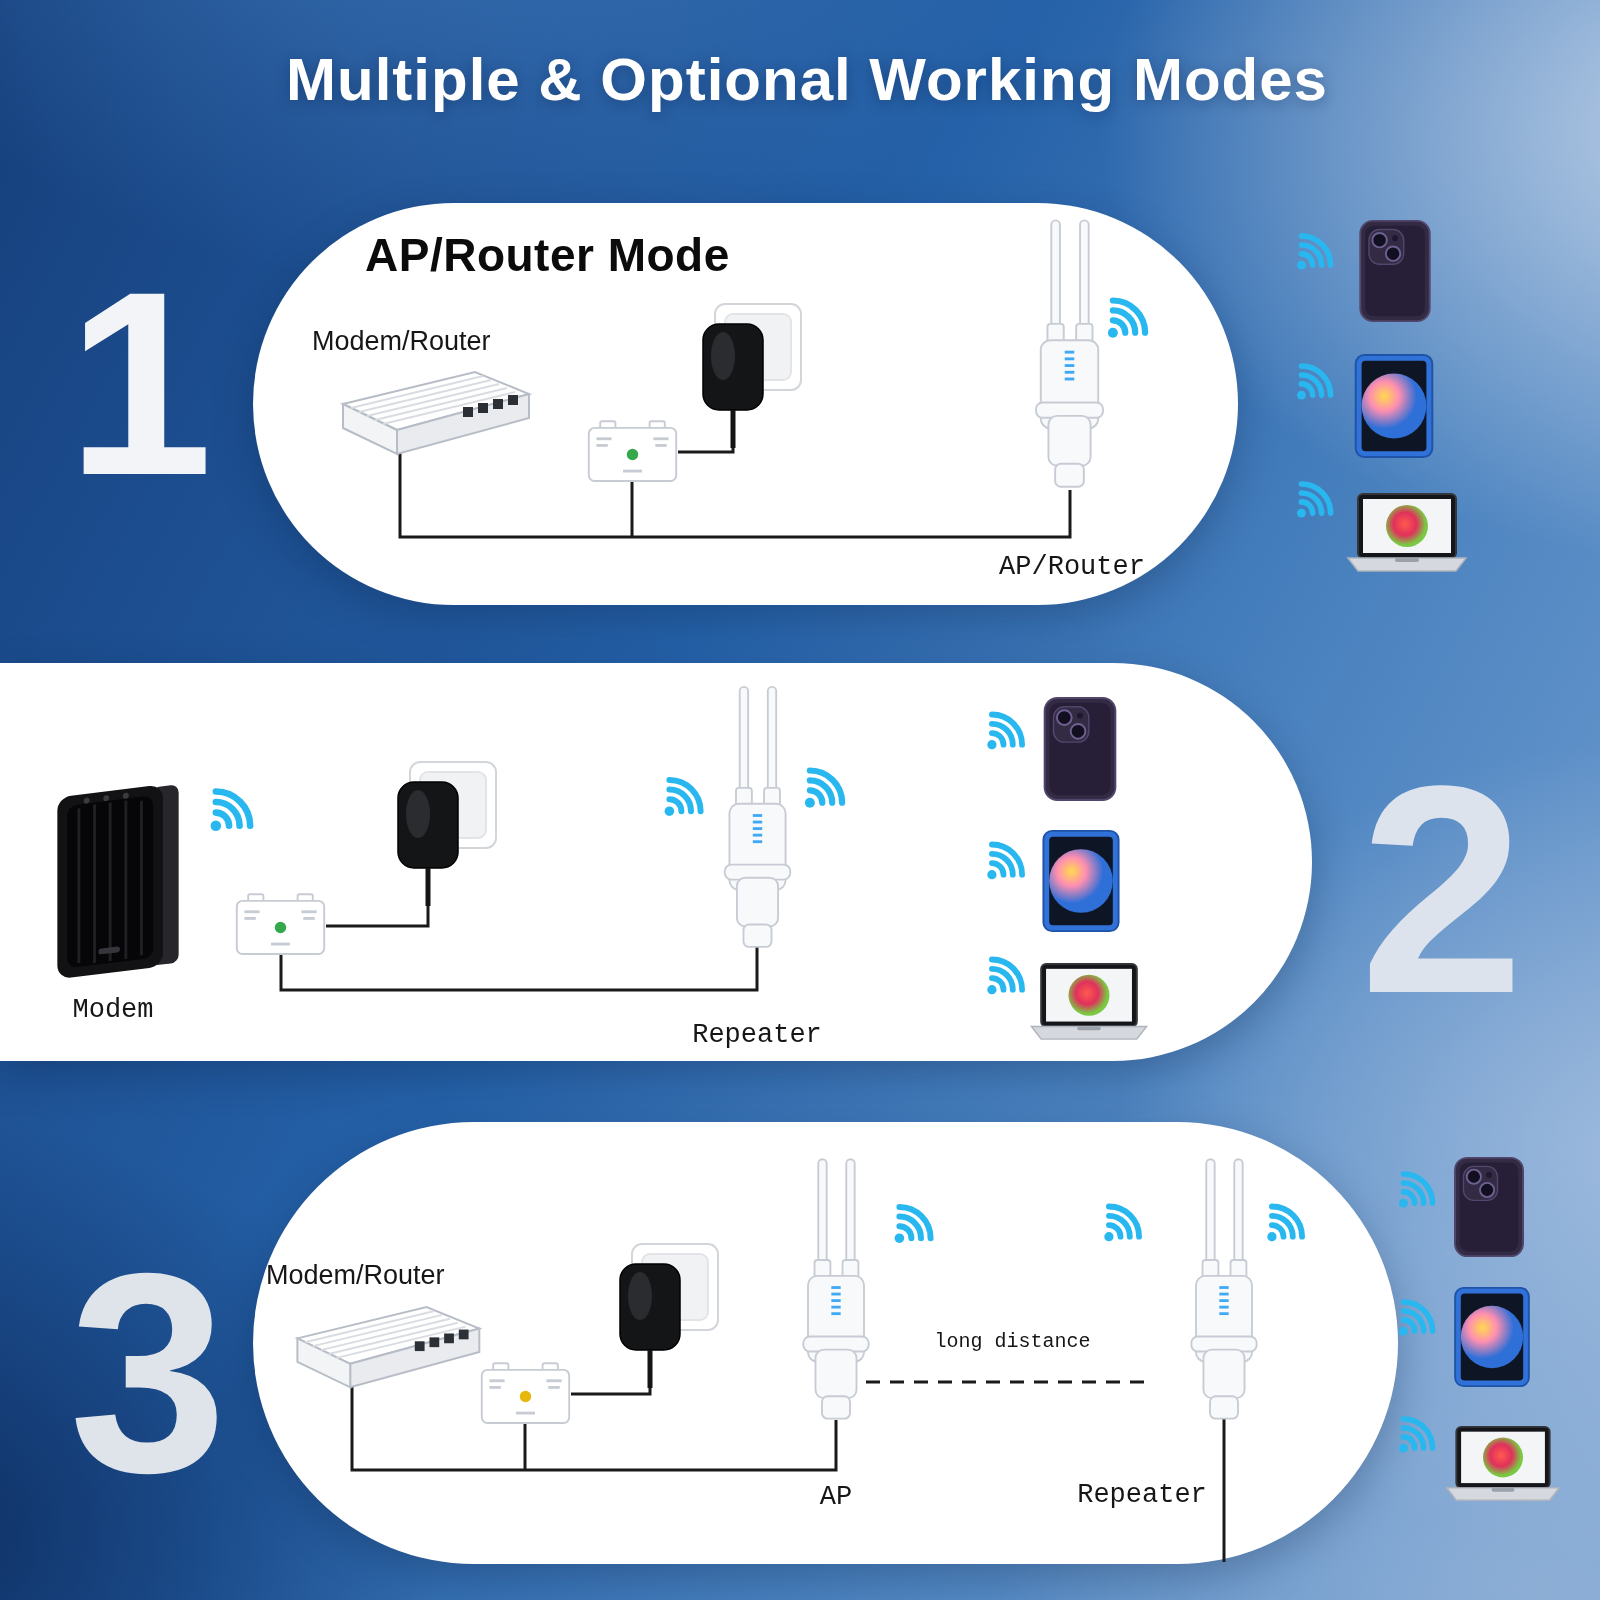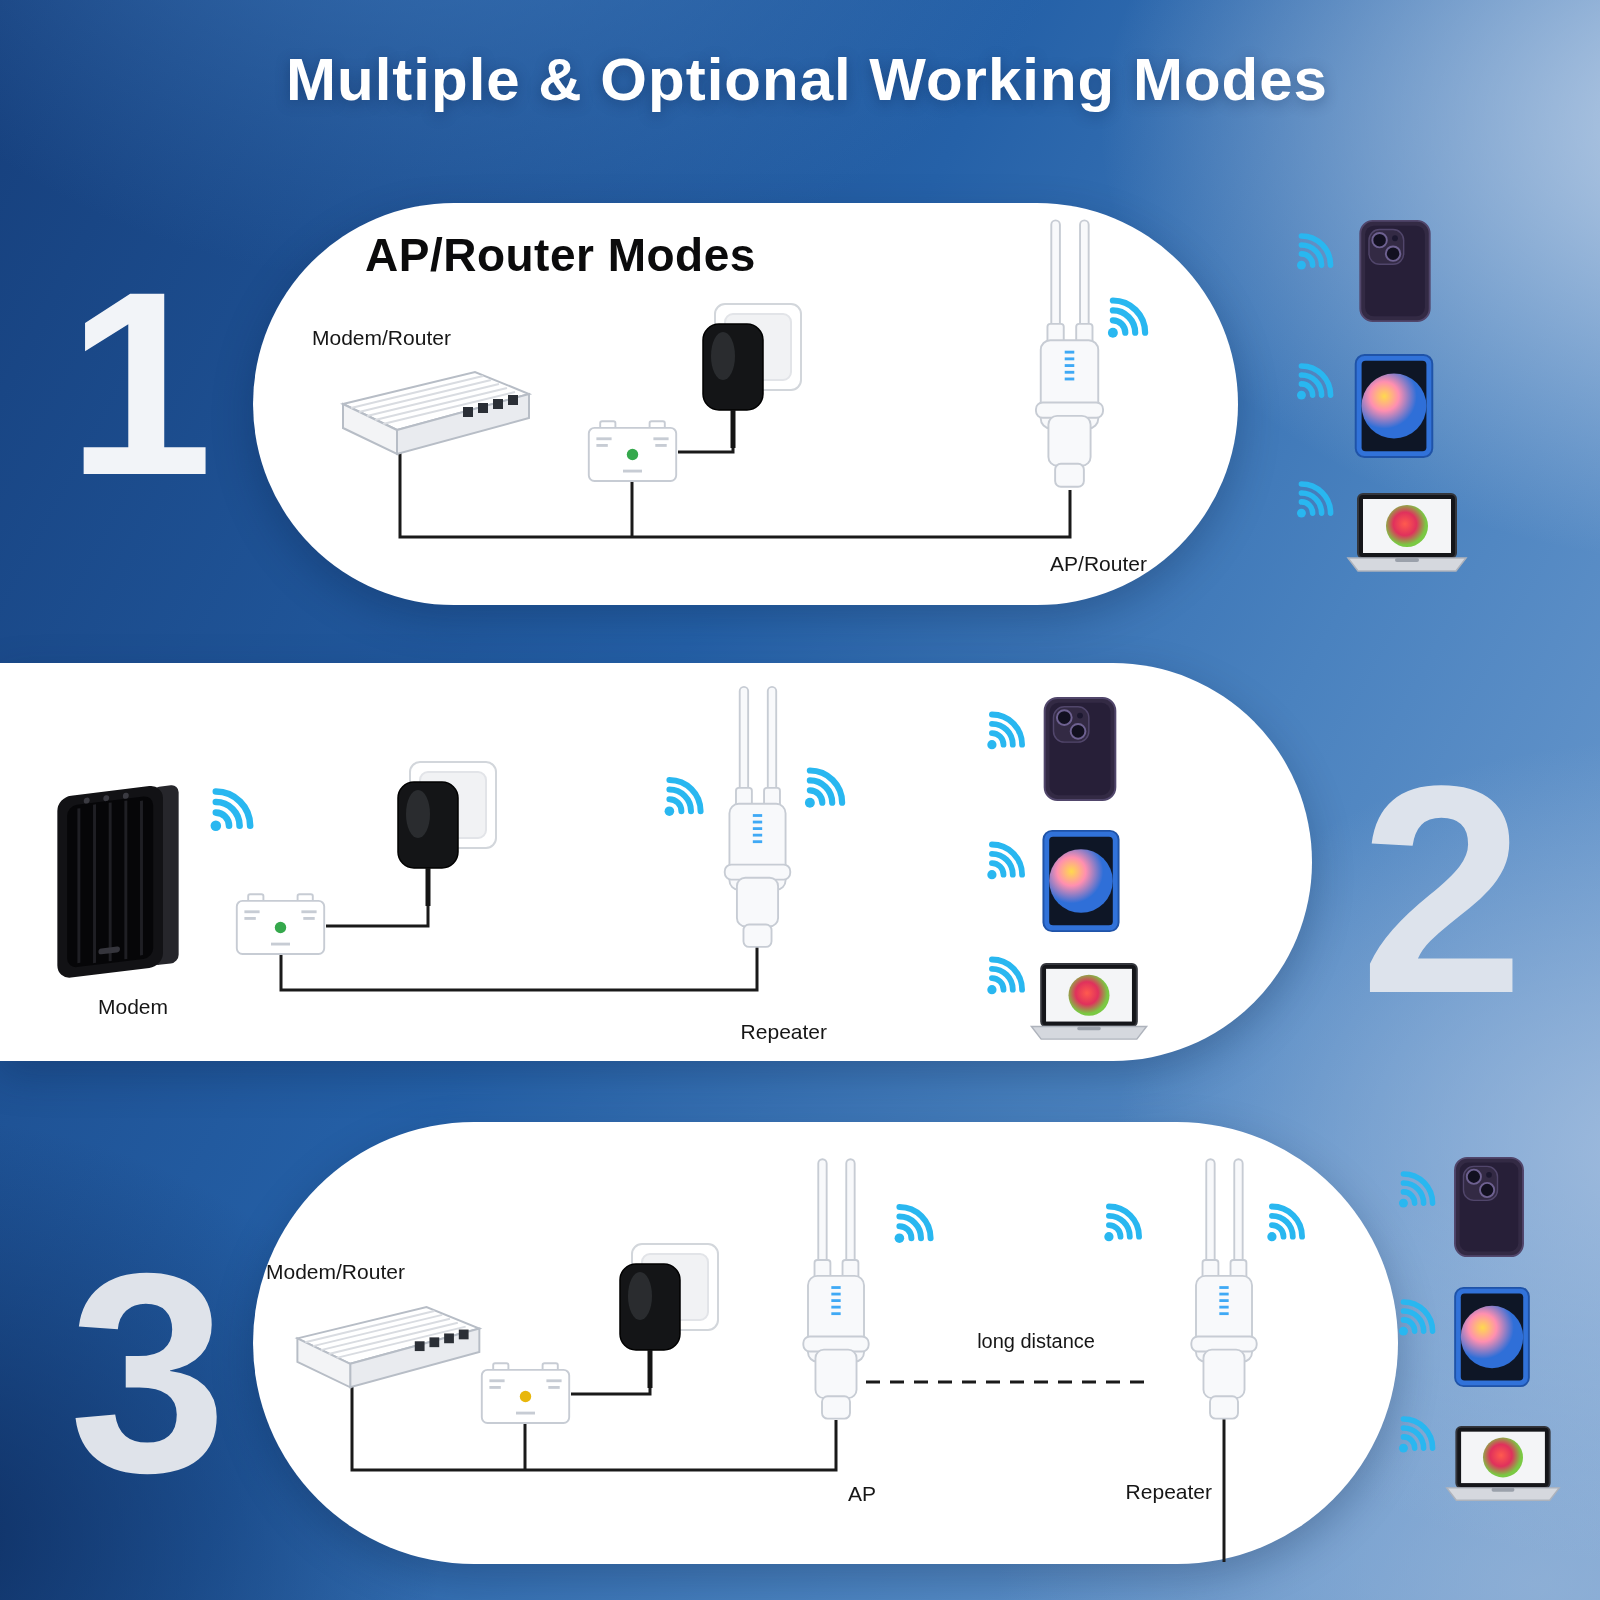--- a/index.html
+++ b/index.html
@@ -21,22 +21,22 @@
   }
   .panel{position:absolute;background:#ffffff;box-shadow:0 14px 40px rgba(8,28,66,.28);}
   .panel1{left:253px;top:203px;width:985px;height:402px;border-radius:201px;}
   .panel2{left:0;top:663px;width:1312px;height:398px;border-radius:0 199px 199px 0;}
   .panel3{left:253px;top:1122px;width:1145px;height:442px;border-radius:221px;}
   .bignum{position:absolute;font-weight:700;line-height:.78;text-align:center;}
   .num1{left:55px;top:282px;width:170px;font-size:262px;color:#f2f4f8;}
   .num2{left:1352px;top:775px;width:180px;font-size:296px;color:#dde3ec;}
   .num3{left:58px;top:1262px;width:180px;font-size:284px;color:#dfe3ea;}
   .section-title{position:absolute;margin:0;font-size:46px;font-weight:800;color:#0b0b0c;letter-spacing:.5px;}
-  .label{position:absolute;font-size:21px;color:#161616;}
-  .label.center{text-align:right;}
+  .label{position:absolute;font-size:27px;color:#161616;}
+  .label.center{text-align:center;font-family:Liberation Mono, monospace;}
   .dev{position:absolute;}
   .dev svg{display:block;width:100%;height:100%;}
   .cables{position:absolute;left:0;top:0;width:1600px;height:1600px;pointer-events:none;}
 </style>
 </head>
 <body>
 
 <div class="stage">
 
   <section class="panel panel1"></section>
@@ -57,21 +57,21 @@
       <path d="M866 1382 H1150" stroke-dasharray="14 10"></path>
     </g>
   </svg>
 
   <h1 class="main-title">Multiple &amp; Optional Working Modes</h1>
 
   <div class="bignum num1">1</div>
   <div class="bignum num2">2</div>
   <div class="bignum num3">3</div>
 
-  <h2 class="section-title" style="left:365px;top:228px;">AP/Router Modes</h2>
+  <h2 class="section-title" style="left:365px;top:228px;">AP/Router Mode</h2>
   <div class="label" style="left:312px;top:326px;">Modem/Router</div>
 
   <div class="dev" style="left:315px;top:360px;width:230px;height:120px;">
       <svg viewBox="0 0 230 120">
         <g stroke="#b7bdc6" stroke-width="2">
           <polygon points="28,44 160,12 214,34 82,70" fill="#ffffff"></polygon>
           <polygon points="82,70 214,34 214,58 82,94" fill="#e9ebef"></polygon>
           <polygon points="28,44 82,70 82,94 28,68" fill="#f3f4f6"></polygon>
         </g>
         <g stroke="#d9dce1" stroke-width="2">

